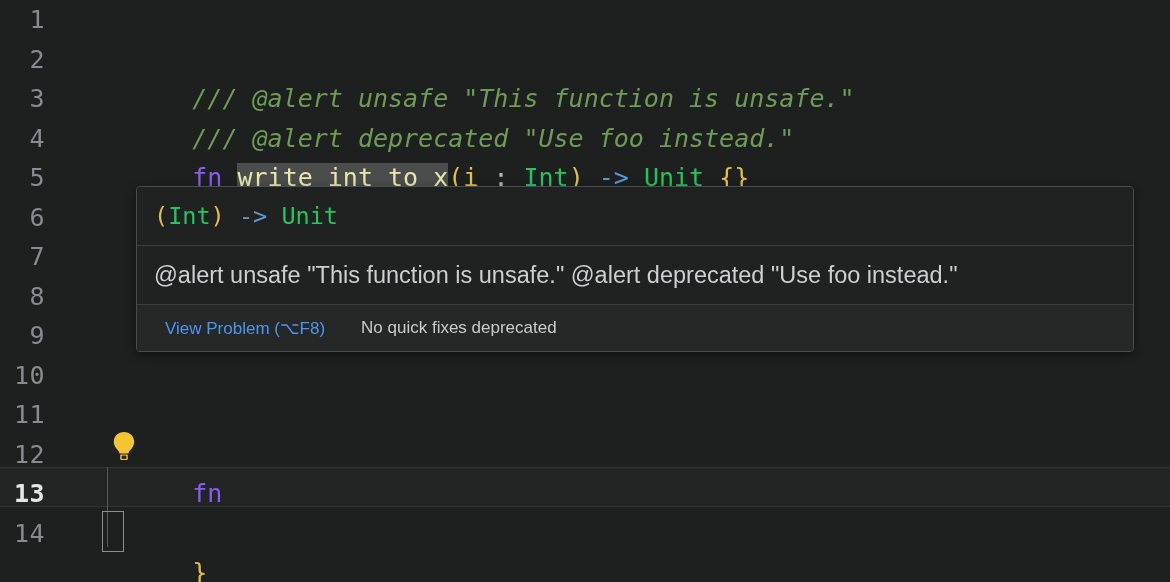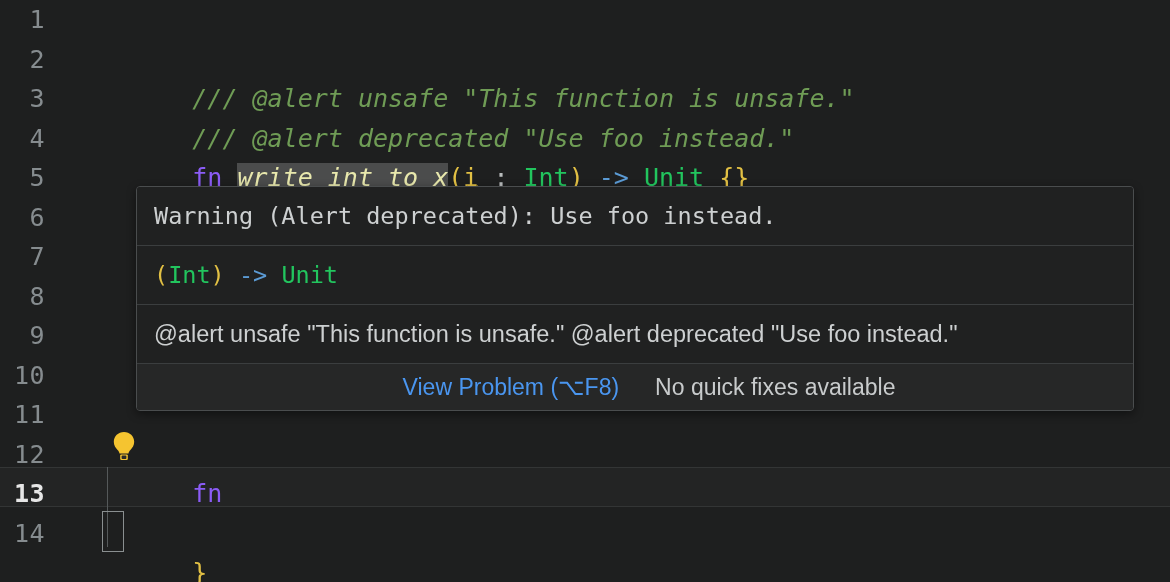--- a/index.html
+++ b/index.html
@@ -51,21 +51,21 @@
     left: 102px;
     height: 39.5px;
     line-height: 39.5px;
     font-family: "DejaVu Sans Mono", monospace;
     font-size: 25px;
     white-space: pre;
     letter-spacing: 0px;
   }
   .cmt   { color: #6f9c55; font-style: italic; }
   .kw    { color: #8b5cf6; }
-  .fname { color: #e8e8ad; font-style: italic; }
+  .fname { color: #e8e8ad; }
   .ty    { color: #22c55e; }
   .punct { color: #e2c044; }
   .arrow { color: #5b9bd5; }
   .colon { color: #b9bcbd; }
   .num   { color: #b6e3a0; }
   .paren { color: #d774d6; }
   .ident { color: #e2c044; }
   .occbg { background: #4b4c4c; }
 
   
@@ -145,23 +145,22 @@
     font-family: "Liberation Sans", sans-serif;
     font-size: 23.5px;
     color: #cdd0d1;
     white-space: pre;
   }
   .trow.actionbar {
     height: 46px;
     background: #262727;
     border-bottom: none;
     font-family: "Liberation Sans", sans-serif;
-    font-size: 23px;
+    font-size: 17px;
     padding-left: 28px;
-    justify-content: center;
   }
   .viewproblem {
     color: #4a96f0;
     cursor: pointer;
     margin-right: 36px;
   }
   .noquick {
     color: #c8cbcc;
   }
 
@@ -222,36 +221,33 @@
 
 
     <div class="bracketbox" style="left:102px; top:511px; width:22px; height:41px;"></div>
     <div class="codeline" style="top:513.5px;">
       <span class="punct">}</span>
     </div>
   </div>
 
   <div class="tooltip">
 
-    <div class="trow mono">
-      <span>Warning (Alert deprecated): Use foo instead.</span>
-    </div>
 
 
     <div class="trow mono">
       <span class="punct">(</span><span class="ty">Int</span><span class="punct">)</span><span> </span><span class="arrow">-&gt;</span><span> </span><span class="ty">Unit</span>
     </div>
 
     <div class="trow sans">
       <span>@alert unsafe "This function is unsafe." @alert deprecated "Use foo instead."</span>
     </div>
 
     <div class="trow actionbar">
       <span class="viewproblem">View Problem (⌥F8)</span>
-      <span class="noquick">No quick fixes available</span>
+      <span class="noquick">No quick fixes deprecated</span>
     </div>
   </div>
 
   <div class="bulb">
     <svg width="28" height="32" viewBox="0 0 28 32" xmlns="http://www.w3.org/2000/svg">
       <path d="M14 2 C8.2 2 3.8 6.3 3.8 11.8 C3.8 15.4 5.6 17.8 7.6 20.0 C8.7 21.2 9.3 22.2 9.5 23.6 L18.5 23.6 C18.7 22.2 19.3 21.2 20.4 20.0 C22.4 17.8 24.2 15.4 24.2 11.8 C24.2 6.3 19.8 2 14 2 Z" fill="#f5c430"></path>
       <rect x="10.2" y="24.4" width="7.6" height="5.6" rx="1.2" fill="#f5c430"></rect>
       <rect x="11.6" y="25.6" width="4.8" height="3.4" rx="0.8" fill="#2a2a2a"></rect>
     </svg>
   </div>

